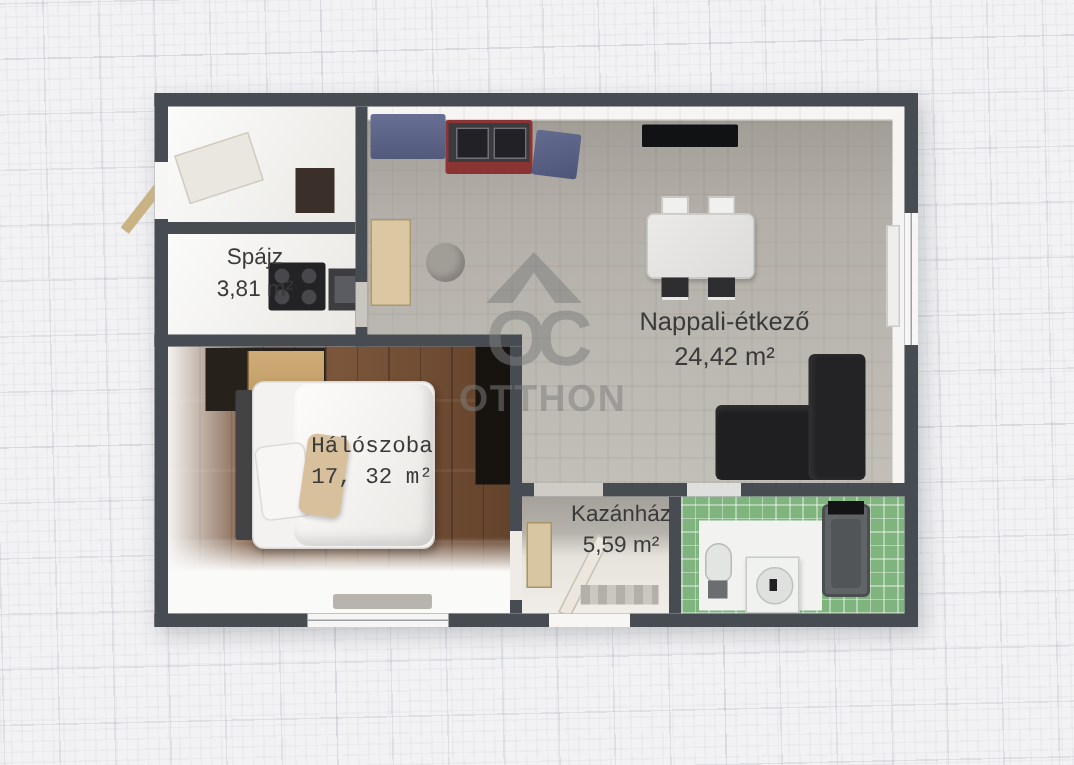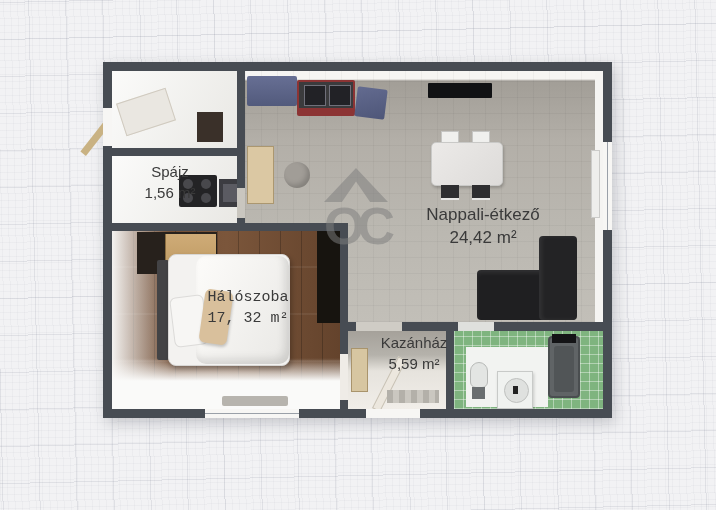--- a/index.html
+++ b/index.html
@@ -139,25 +139,26 @@
   <div class="opening" style="left:603px;top:142px;width:9px;height:88px;">
     <div class="abs" style="left:4px;top:0;width:1px;height:88px;background:#9aa0a8;"></div>
   </div>
   <div class="opening" style="left:205px;top:409px;width:94px;height:9px;">
     <div class="abs" style="left:0;top:4px;width:94px;height:1px;background:#9aa0a8;"></div>
   </div>
 
   <div class="wm" style="left:306px;top:168px;width:100px;">
     <div class="wm-roof"></div>
     <div class="wm-oc">OC</div>
+    <div class="wm-txt">OTTHON</div>
   </div>
 
   <div class="label" style="left:170px;top:162px;">
     <span class="nm">Spájz</span>
-    <span class="nm">1,56 m²</span>
+    <span class="nm">3,81 m²</span>
   </div>
   <div class="label label-lg" style="left:483px;top:203px;">
     <span class="nm">Nappali-étkező</span>
     <span class="nm">24,42 m²</span>
   </div>
   <div class="label" style="left:248px;top:288px;font-family:Liberation Mono, monospace;">
     <span class="nm">Hálószoba</span>
     <span class="nm">17, 32 m²</span>
   </div>
   <div class="label" style="left:414px;top:333px;">

